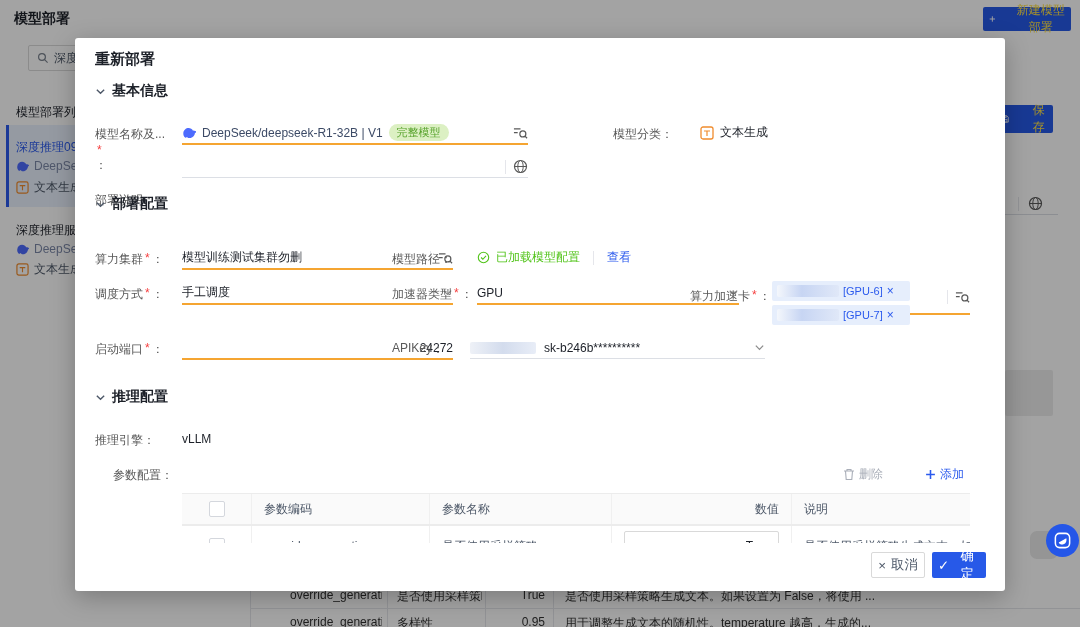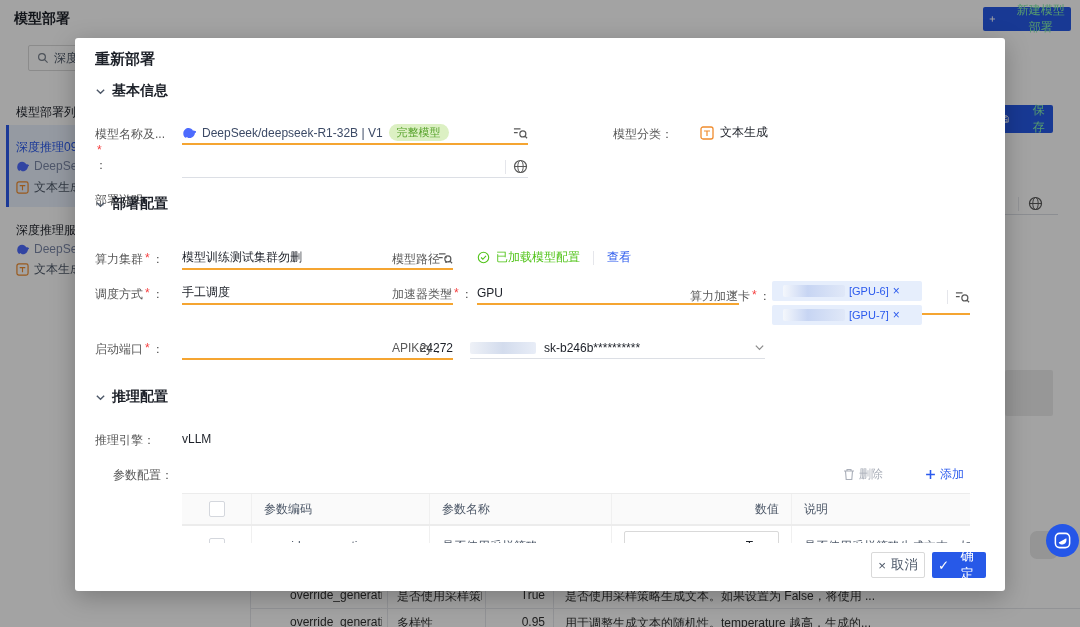--- a/index.html
+++ b/index.html
@@ -6,21 +6,21 @@
   .stage{position:relative;width:1080px;height:627px;overflow:hidden;background:#fff;
          font-family:"Liberation Sans","DejaVu Sans",sans-serif;font-size:12px;color:#1d2129;}
   .abs{position:absolute;}
   .nowrap{white-space:nowrap;overflow:hidden;}
 
   
   .bg{position:absolute;inset:0;z-index:1;}
   .page-title{font-size:14px;font-weight:bold;color:#1d2129;}
   .searchbox{border:1px solid #d9d9d9;border-radius:2px;height:24px;display:flex;align-items:center;
              gap:5px;padding:0 8px;color:#4e5969;background:#fff;}
-  .btn-primary{background:#2759e8;color:#86efac;border:none;border-radius:2px;display:flex;
+  .btn-primary{background:#2759e8;color:#fde047;border:none;border-radius:2px;display:flex;
                align-items:center;justify-content:center;gap:21px;font-size:12px;}
   .navcard{background:#e9f1fd;border-left:3px solid #2b5aed;}
   .nav-line{position:absolute;left:16px;white-space:nowrap;display:flex;align-items:center;gap:5px;}
   .blue{color:#2b5aed;}
   .grey{color:#4e5969;}
   .bgtable-cell{position:absolute;color:#333;white-space:nowrap;overflow:hidden;}
   .vline{position:absolute;width:1px;background:#e5e6eb;}
   .hline{position:absolute;height:1px;background:#e5e6eb;}
 
   
@@ -35,21 +35,21 @@
   .req::before{content:"*";color:#f53f3f;margin:0 2px;}
   .colon::before{content:"：";}
   .field{display:flex;align-items:center;}
   .u-orange{border-bottom:2px solid #f5a531;}
   .u-grey{border-bottom:1px solid #dcdfe5;}
   .value{color:#1d2129;}
   .tag-green{background:#dcf0c3;color:#56a22b;border-radius:10px;padding:1px 8px;font-size:11px;}
   .fdiv{width:1px;height:14px;background:#e5e6eb;margin:0 7px;}
   .link{color:#2b5aed;cursor:pointer;}
   .gpu-tag{background:#e6eefc;border-radius:2px;height:20px;display:flex;align-items:center;
-           padding:0 11px;gap:4px;font-size:11px;color:#2b5aed;width:128px;}
+           padding:0 5px;gap:4px;font-size:11px;color:#2b5aed;width:128px;}
   .redact{height:12px;border-radius:2px;background:linear-gradient(90deg,#f4f7fc,#c7d5f3 40%,#e0e8f8);}
   .tagx{color:#2b5aed;font-size:12px;cursor:pointer;}
   .toolbtn{display:flex;align-items:center;gap:4px;}
   .disabled{color:#a9aeb8;}
   
   .ptable{position:absolute;left:107px;top:455px;width:788px;height:50px;overflow:hidden;}
   .prow{display:flex;width:788px;border-top:1px solid #ececec;}
   .phead{background:#fafafa;height:30px;border-bottom:1px solid #ececec;}
   .pcell{display:flex;align-items:center;padding:0 12px;border-right:1px solid #f0f0f0;
          overflow:hidden;white-space:nowrap;color:#4e5969;}

